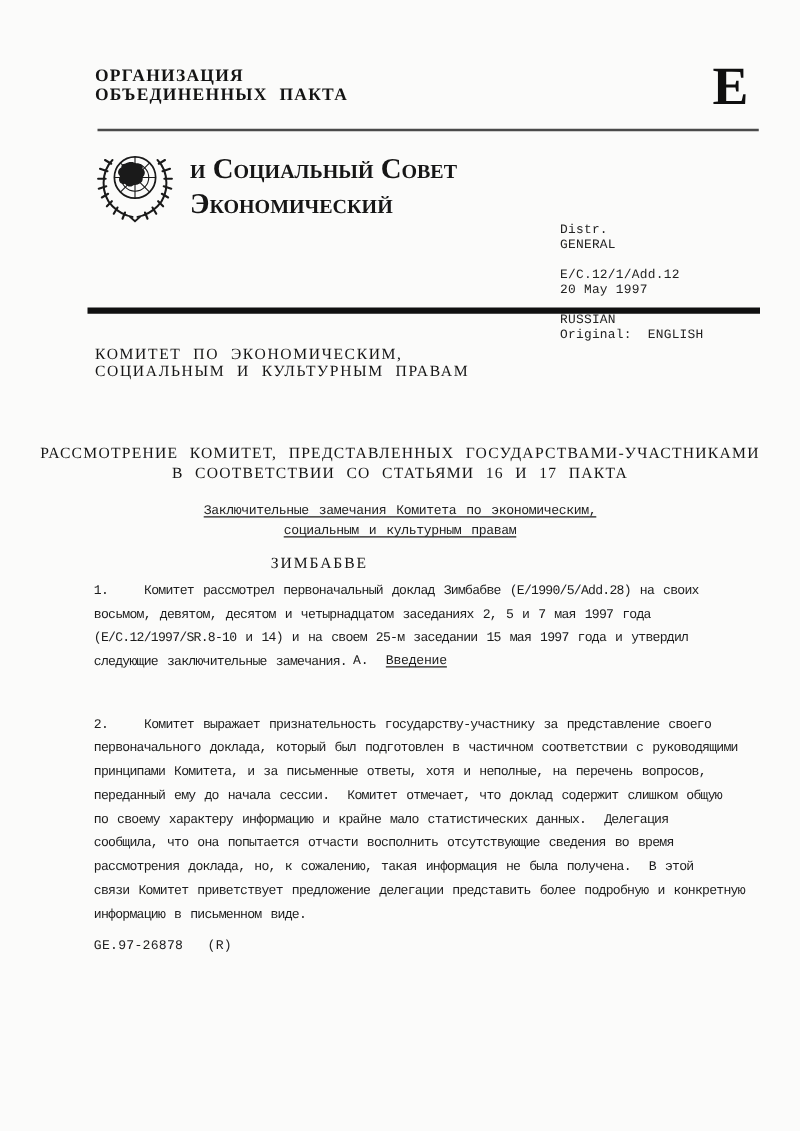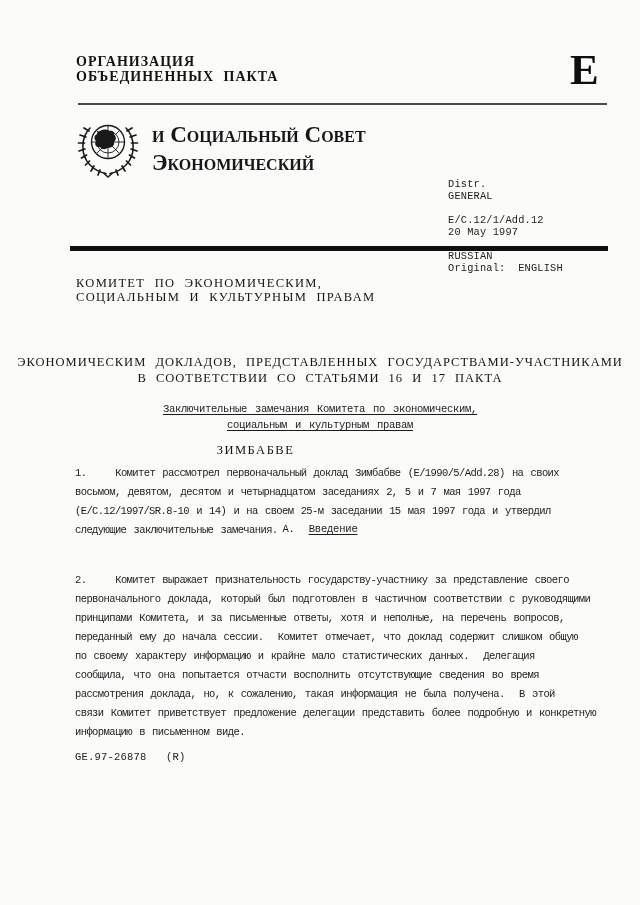--- a/index.html
+++ b/index.html
@@ -84,21 +84,21 @@
 Original:  ENGLISH</div>
 
 <div class="abs rule-thick"></div>
 
 <div class="abs committee serif">
   <div>КОМИТЕТ ПО ЭКОНОМИЧЕСКИМ,</div>
   <div>СОЦИАЛЬНЫМ И КУЛЬТУРНЫМ ПРАВАМ</div>
 </div>
 
 <div class="abs doc-title serif">
-  <div>ЭКОНОМИЧЕСКИМ ДОКЛАДОВ, ПРЕДСТАВЛЕННЫХ ГОСУДАРСТВАМИ-УЧАСТНИКАМИ</div>
+  <div>РАССМОТРЕНИЕ КОМИТЕТ, ПРЕДСТАВЛЕННЫХ ГОСУДАРСТВАМИ-УЧАСТНИКАМИ</div>
   <div>В СООТВЕТСТВИИ СО СТАТЬЯМИ 16 И 17 ПАКТА</div>
 </div>
 
 <div class="abs subtitle mono">Заключительные замечания Комитета по экономическим,
 социальным и культурным правам</div>
 
 <div class="abs country serif">ЗИМБАБВЕ</div>
 
 <div class="abs para-1 body-text mono">1.    Комитет рассмотрел первоначальный доклад Зимбабве (E/1990/5/Add.28) на своих
 восьмом, девятом, десятом и четырнадцатом заседаниях 2, 5 и 7 мая 1997 года

